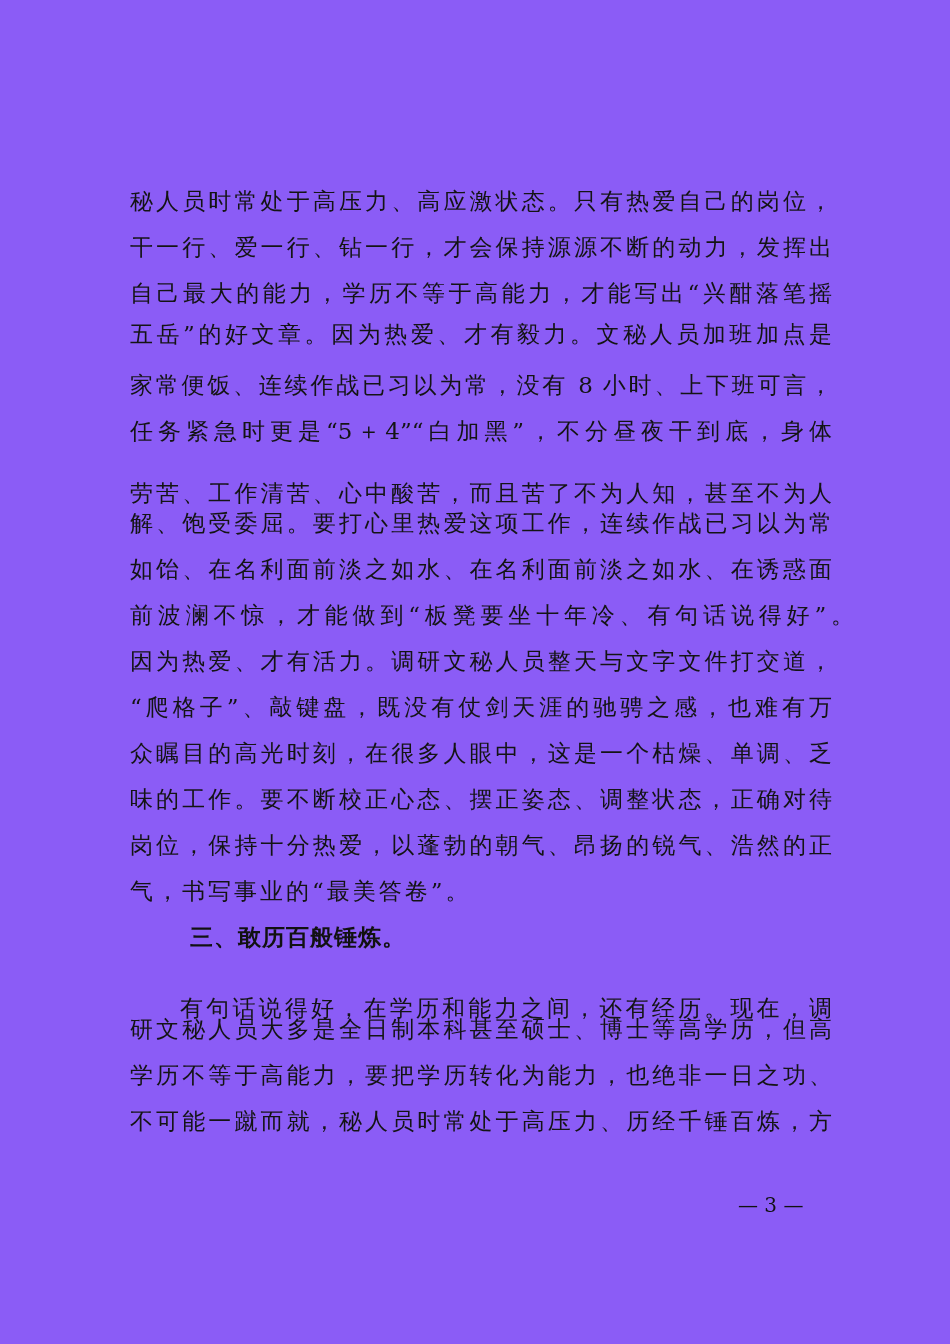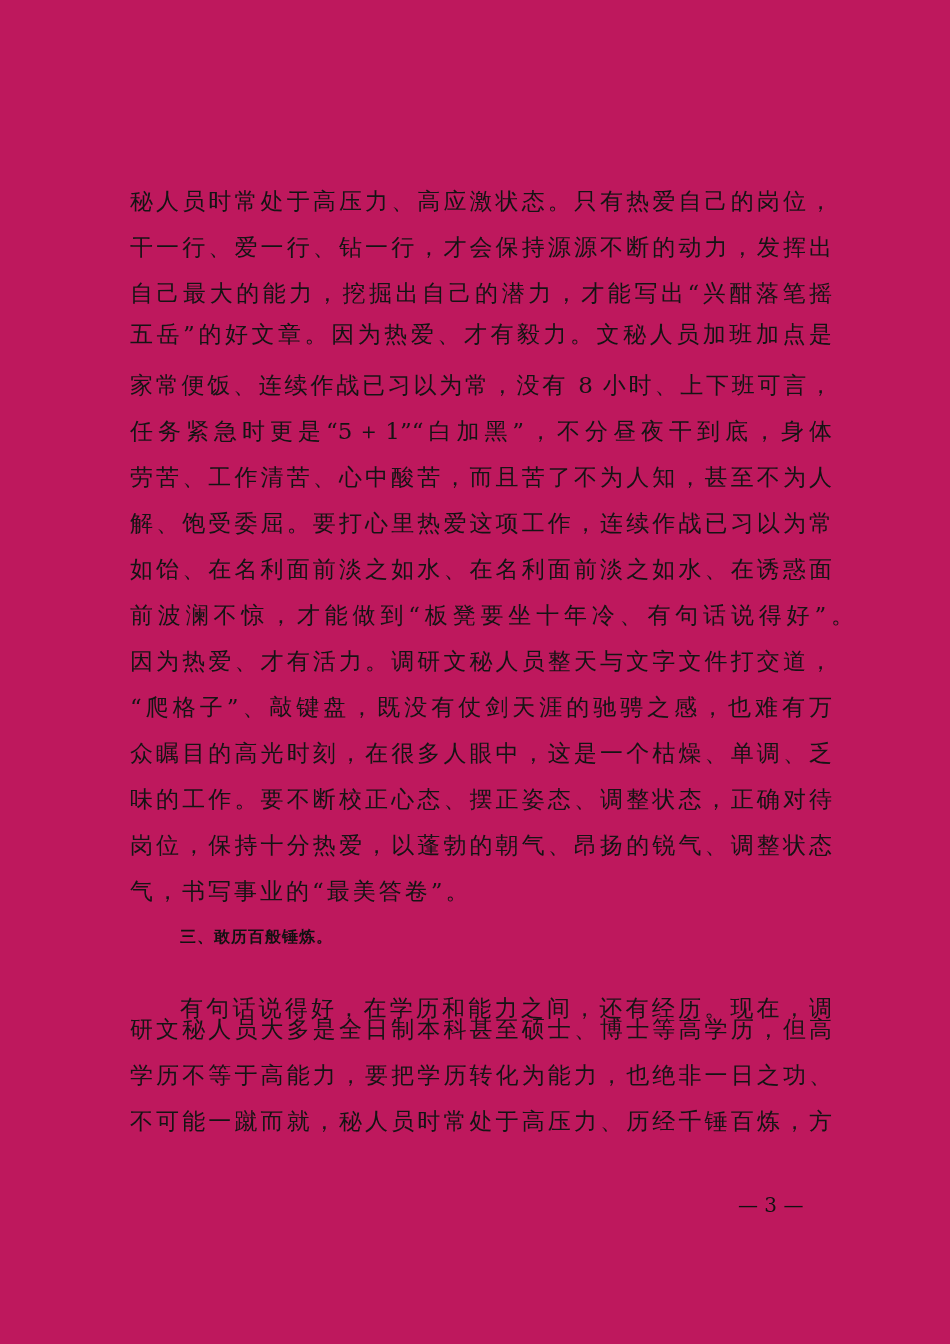--- a/index.html
+++ b/index.html
@@ -4,21 +4,21 @@
   <style>
     html, body {
       margin: 0;
       padding: 0;
       background: #ffffff;
     }
     .page {
       position: relative;
       width: 950px;
       height: 1344px;
-      background: #be185d;
+      background: #8b5cf6;
       overflow: hidden;
       color: #111111;
       text-decoration: underline;
     }
     .text-block {
       position: absolute;
       left: 130px;
       top: 178px;
       width: 702px;
     }
@@ -50,24 +50,24 @@
       width: 652px;
       text-align: justify;
       text-align-last: justify;
       text-justify: inter-character;
     }
     .last {
       text-align: right;
       letter-spacing: 3px;
     }
     .heading {
-      left: 50px;
+      left: 60px;
       font-family: "DejaVu Sans", "Liberation Sans", sans-serif;
       font-weight: bold;
-      font-size: 16px;
+      font-size: 23px;
       letter-spacing: 1px;
       color: #111111;
     }
     .page-footer {
       position: absolute;
       left: 738px;
       top: 1190px;
       height: 30px;
       line-height: 30px;
       font-family: "DejaVu Serif", "Liberation Serif", serif;
@@ -77,33 +77,33 @@
     }
   </style>
 </head>
 <body>
 
 <div class="page">
   <div class="text-block">
 
     <div class="line full" style="top:0px">秘人员时常处于高压力、高应激状态。只有热爱自己的岗位，</div>
     <div class="line full" style="top:46px">干一行、爱一行、钻一行，才会保持源源不断的动力，发挥出</div>
-    <div class="line full" style="top:92px">自己最大的能力，挖掘出自己的潜力，才能写出“兴酣落笔摇</div>
+    <div class="line full" style="top:92px">自己最大的能力，学历不等于高能力，才能写出“兴酣落笔摇</div>
     <div class="line full" style="top:133px">五岳”的好文章。因为热爱、才有毅力。文秘人员加班加点是</div>
     <div class="line full" style="top:184px">家常便饭、连续作战已习以为常，没有 8 小时、上下班可言，</div>
-    <div class="line full" style="top:230px">任务紧急时更是“5＋1”“白加黑”，不分昼夜干到底，身体</div>
-    <div class="line full" style="top:276px">劳苦、工作清苦、心中酸苦，而且苦了不为人知，甚至不为人</div>
+    <div class="line full" style="top:230px">任务紧急时更是“5＋4”“白加黑”，不分昼夜干到底，身体</div>
+    <div class="line full" style="top:292px">劳苦、工作清苦、心中酸苦，而且苦了不为人知，甚至不为人</div>
     <div class="line full" style="top:322px">解、饱受委屈。要打心里热爱这项工作，连续作战已习以为常</div>
     <div class="line full" style="top:368px">如饴、在名利面前淡之如水、在名利面前淡之如水、在诱惑面</div>
     <div class="line full-hang" style="top:414px">前波澜不惊，才能做到“板凳要坐十年冷、有句话说得好”。</div>
     <div class="line full" style="top:460px">因为热爱、才有活力。调研文秘人员整天与文字文件打交道，</div>
     <div class="line full" style="top:506px">“爬格子”、敲键盘，既没有仗剑天涯的驰骋之感，也难有万</div>
     <div class="line full" style="top:552px">众瞩目的高光时刻，在很多人眼中，这是一个枯燥、单调、乏</div>
     <div class="line full" style="top:598px">味的工作。要不断校正心态、摆正姿态、调整状态，正确对待</div>
-    <div class="line full" style="top:644px">岗位，保持十分热爱，以蓬勃的朝气、昂扬的锐气、调整状态</div>
+    <div class="line full" style="top:644px">岗位，保持十分热爱，以蓬勃的朝气、昂扬的锐气、浩然的正</div>
     <div class="line last" style="top:690px">气，书写事业的“最美答卷”。</div>
 
     <div class="line heading" style="top:736px">三、敢历百般锤炼。</div>
 
     <div class="line indent-full" style="top:807px">有句话说得好，在学历和能力之间，还有经历。现在，调</div>
     <div class="line full" style="top:828px">研文秘人员大多是全日制本科甚至硕士、博士等高学历，但高</div>
     <div class="line full" style="top:874px">学历不等于高能力，要把学历转化为能力，也绝非一日之功、</div>
     <div class="line full" style="top:920px">不可能一蹴而就，秘人员时常处于高压力、历经千锤百炼，方</div>
 
   </div>

